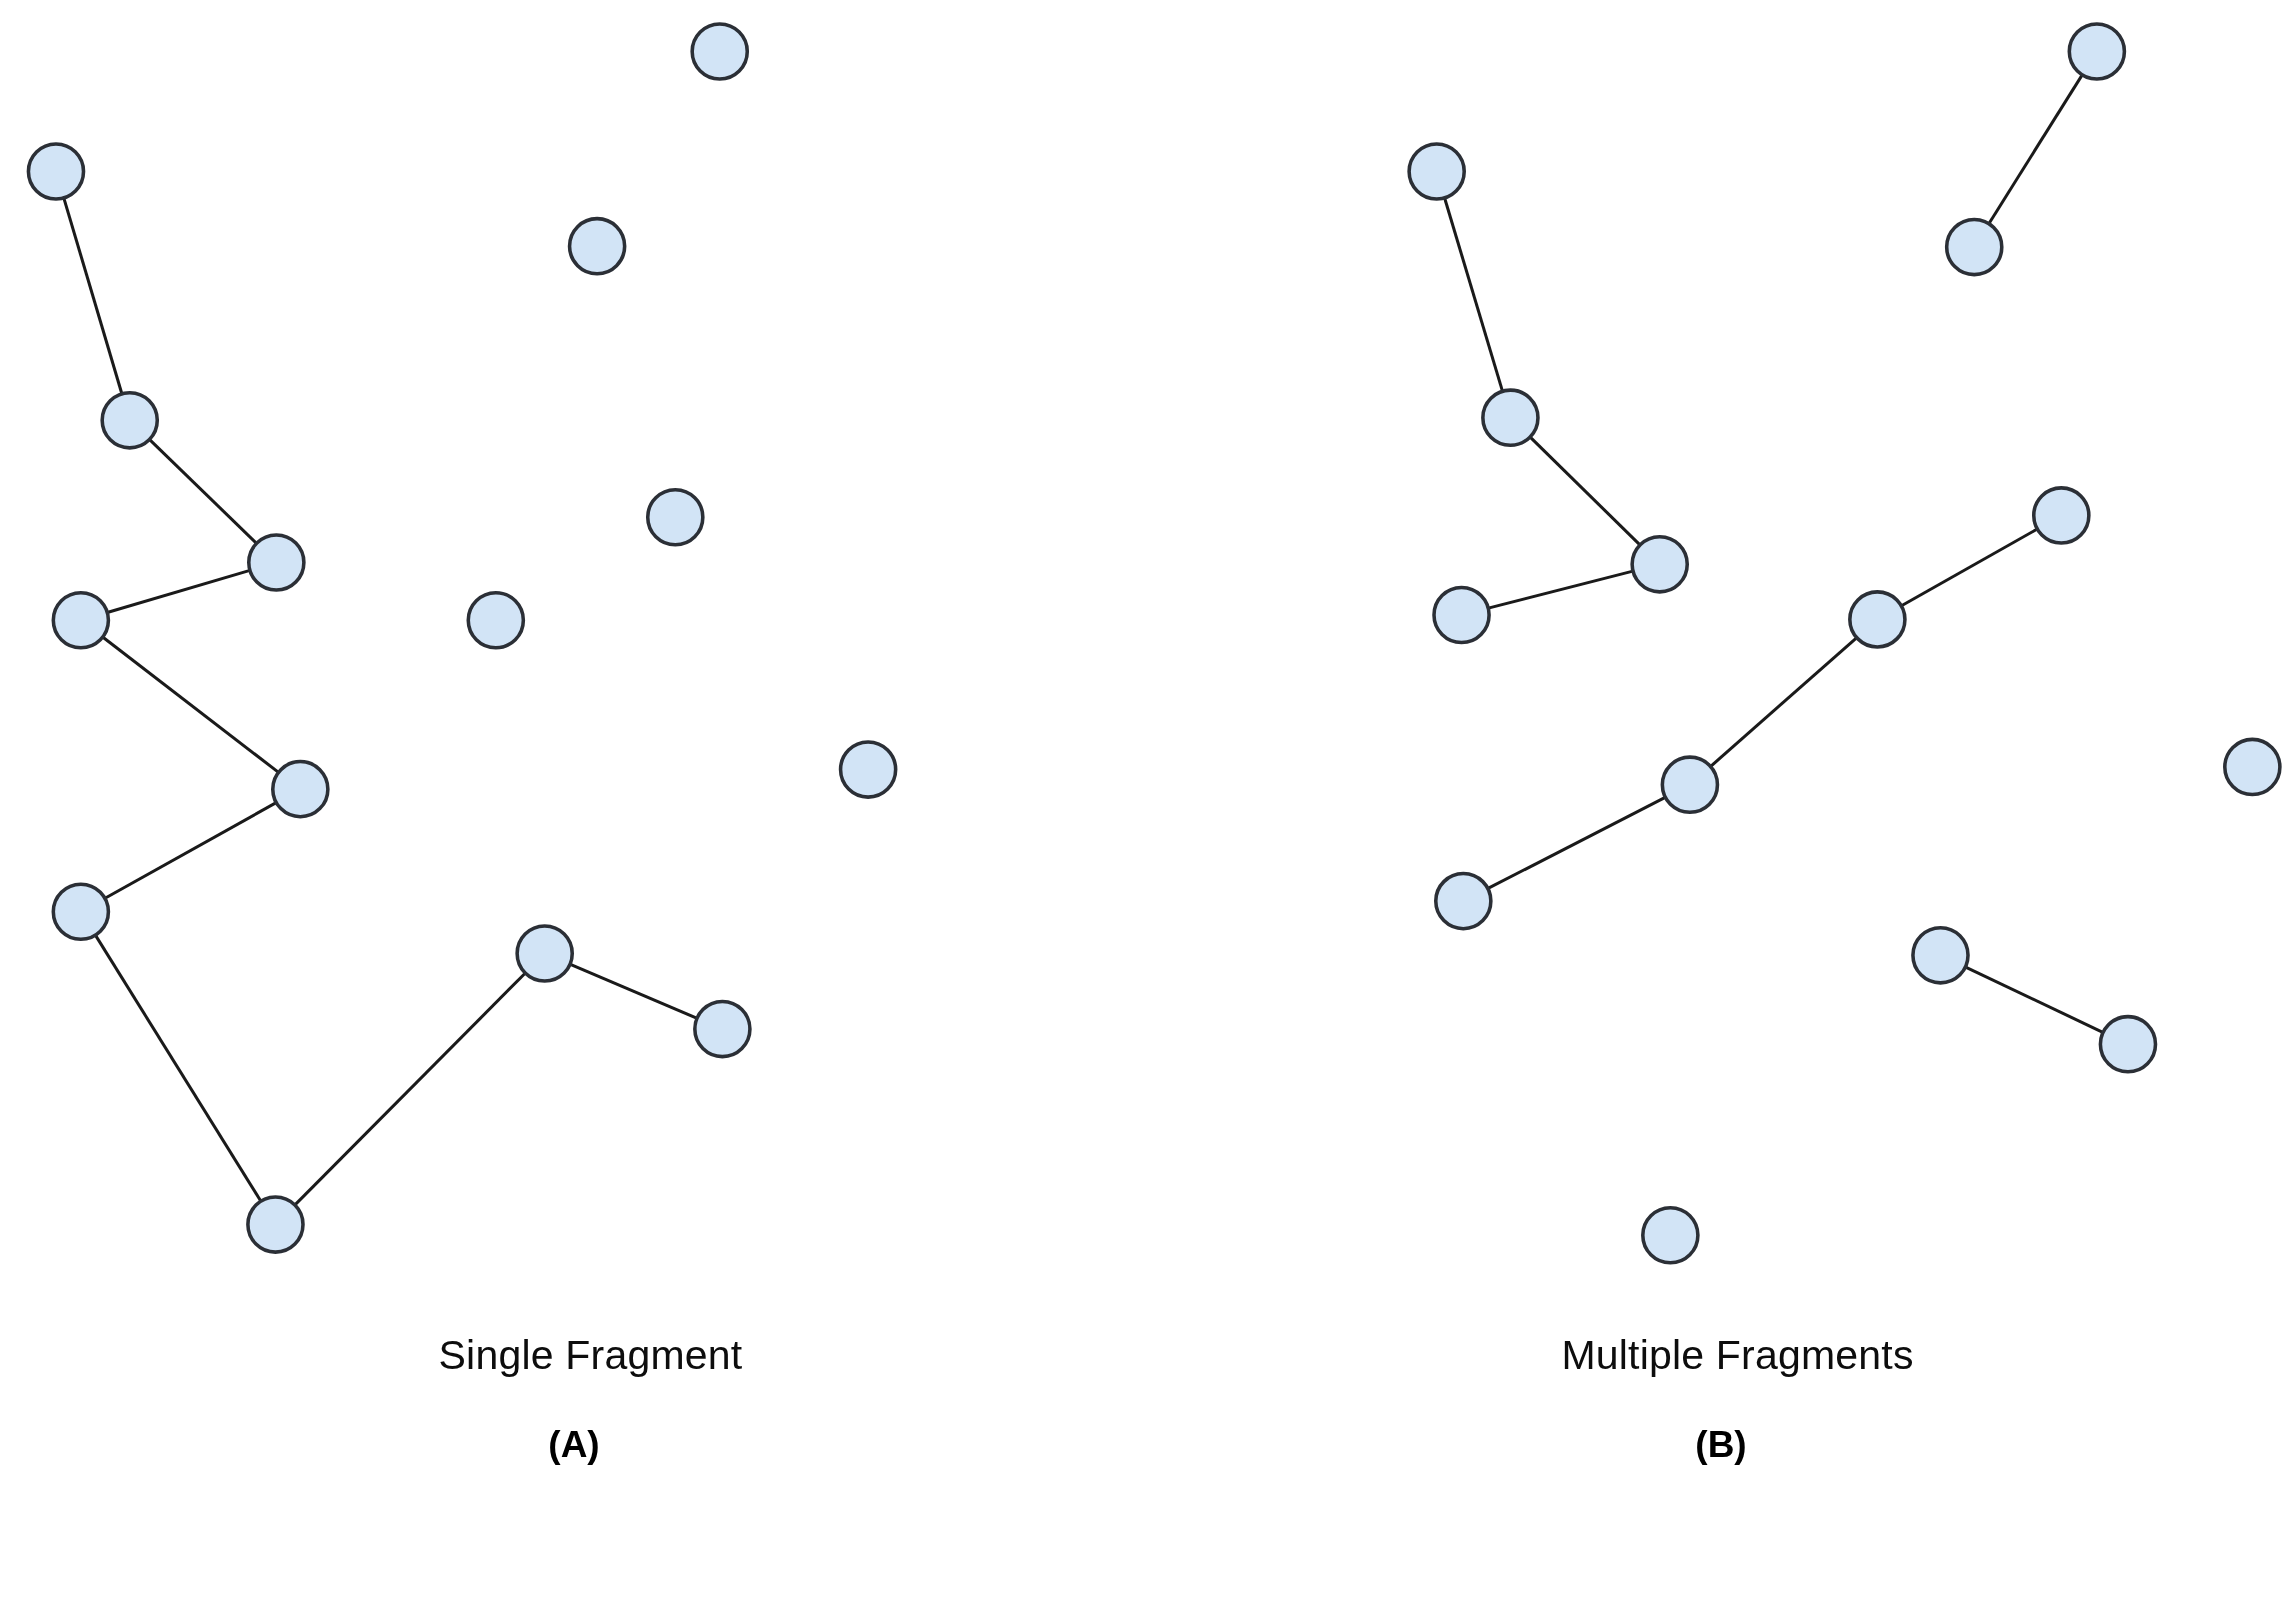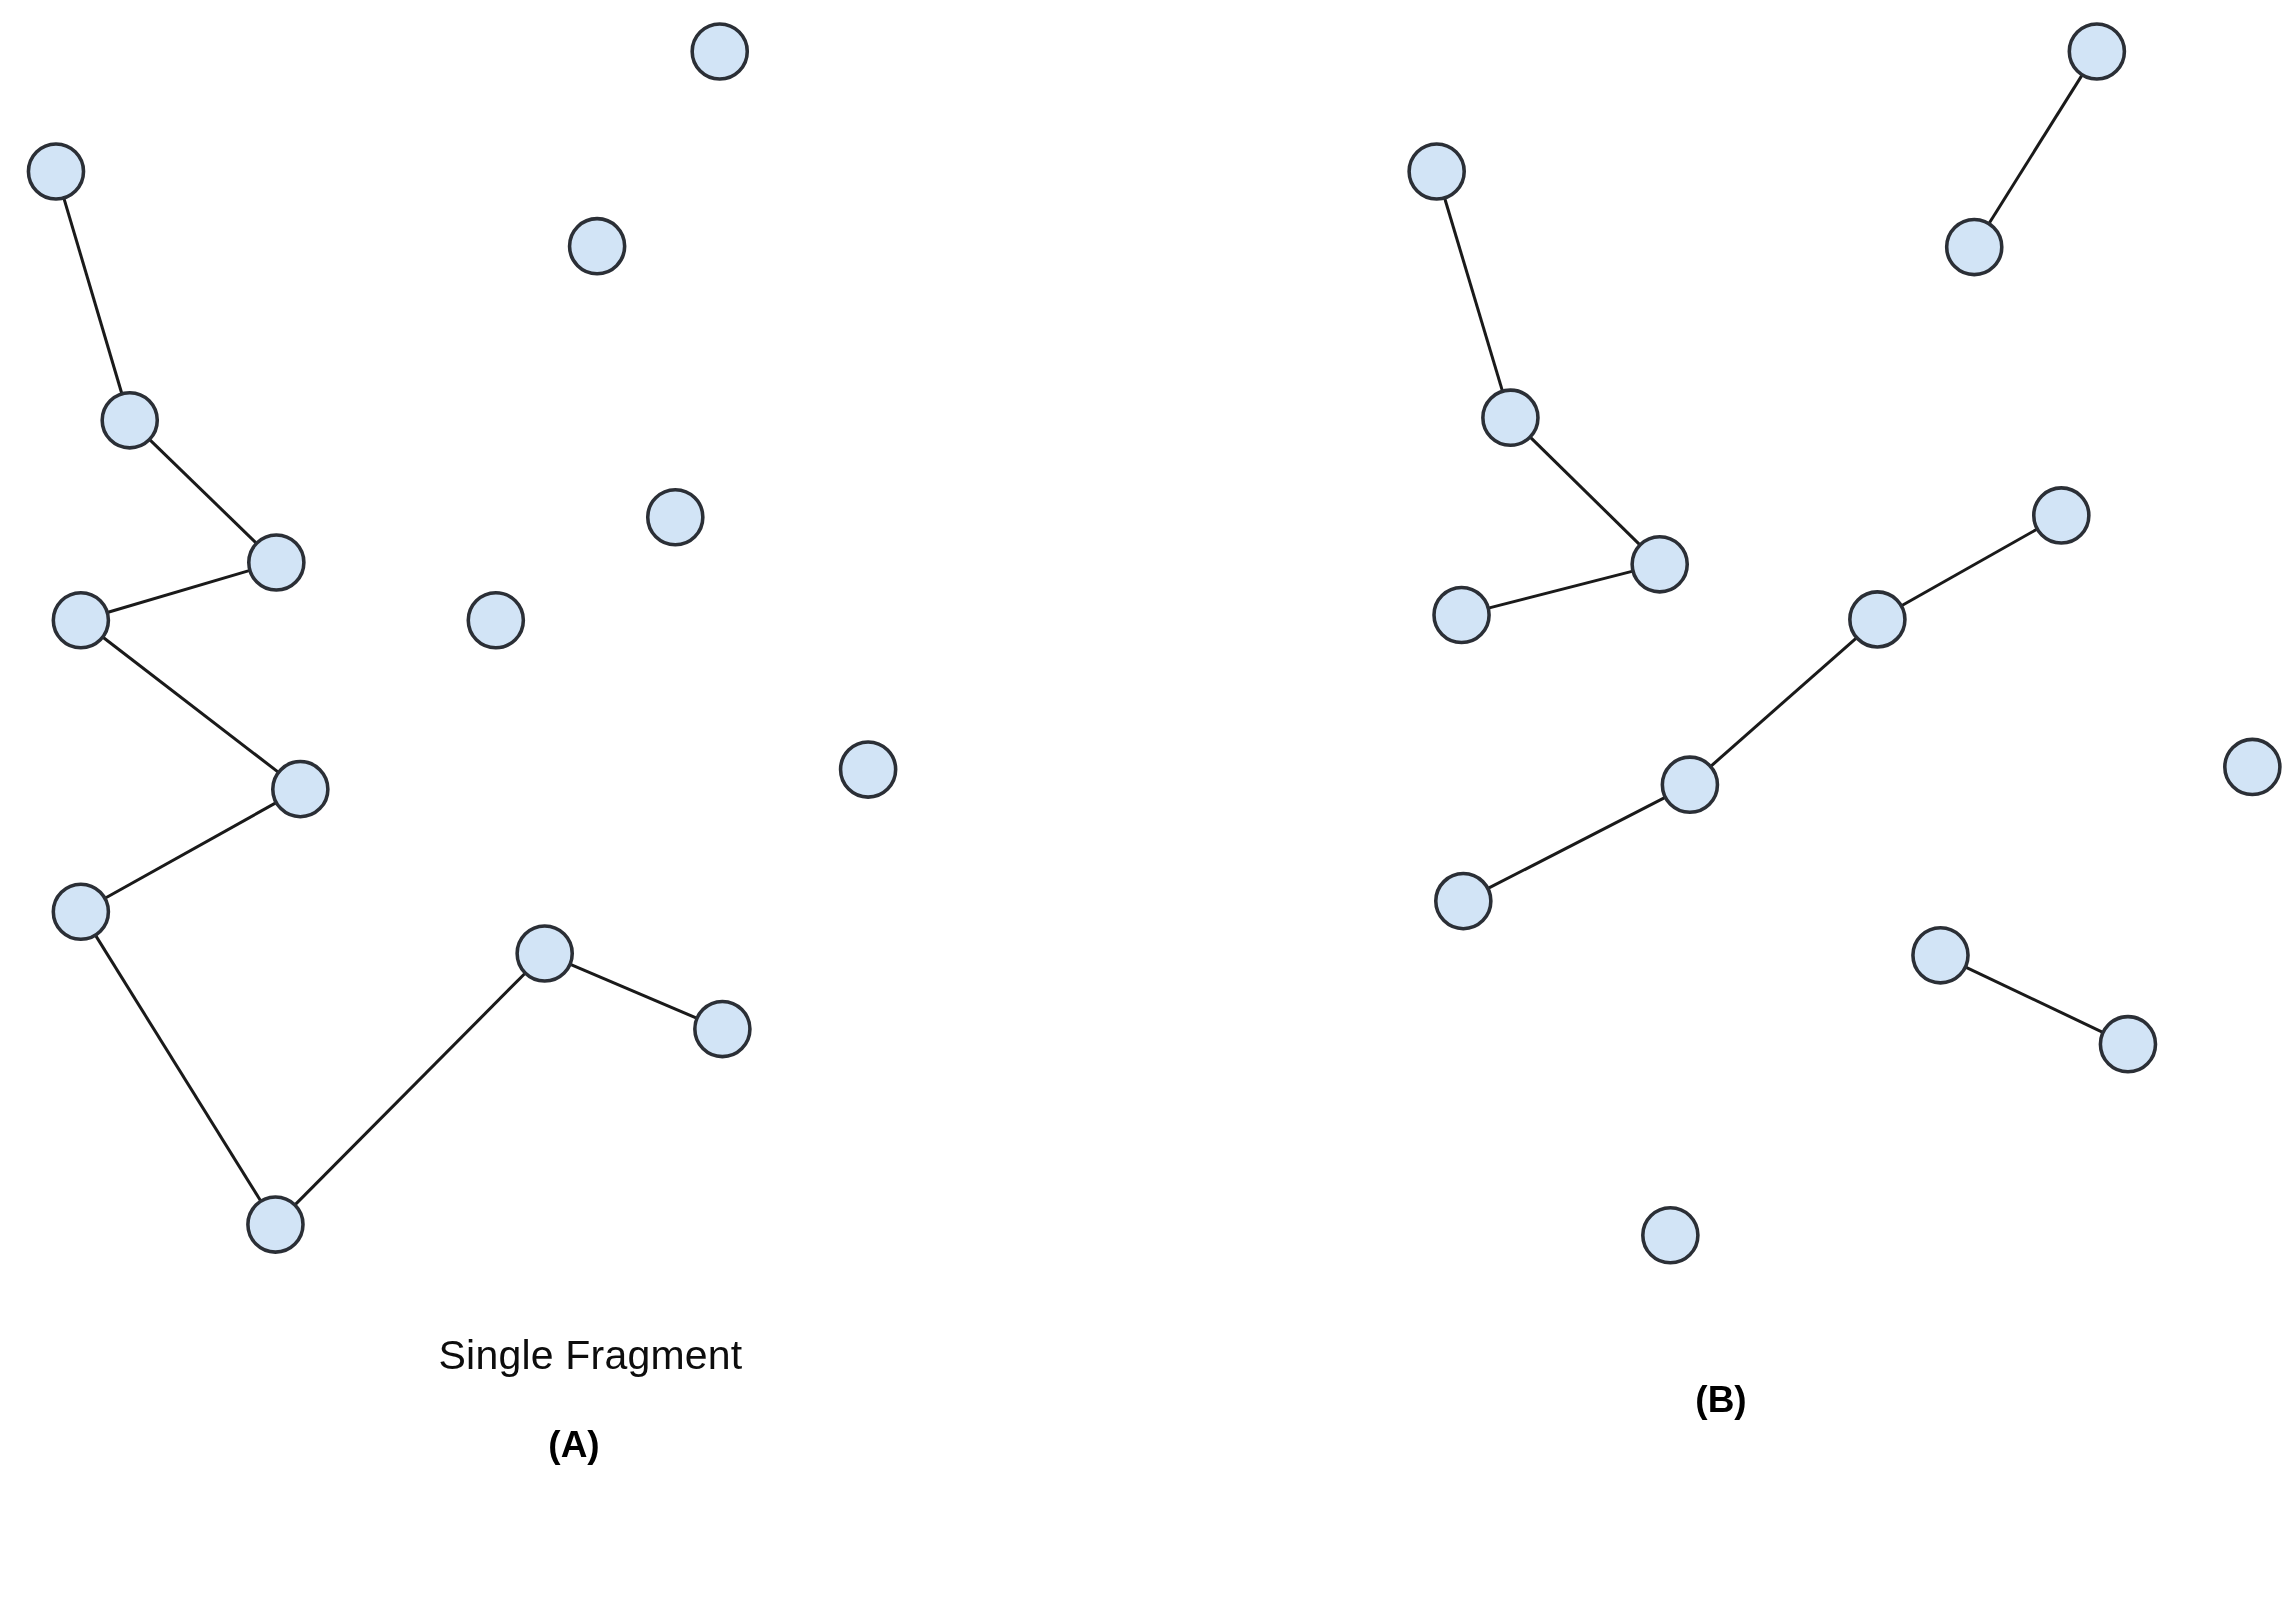--- a/index.html
+++ b/index.html
@@ -128,17 +128,18 @@
         </g>
       </svg>
   </div>
 
   <div class="caption-block" id="caption-a">
     <p class="caption-title">Single Fragment</p>
     <p class="caption-tag">(A)</p>
   </div>
 
   <div class="caption-block" id="caption-b">
+    <p class="caption-title">Multiple Fragments</p>
     <p class="caption-tag">(B)</p>
   </div>
 
 </div>
 
 
 </body></html>

